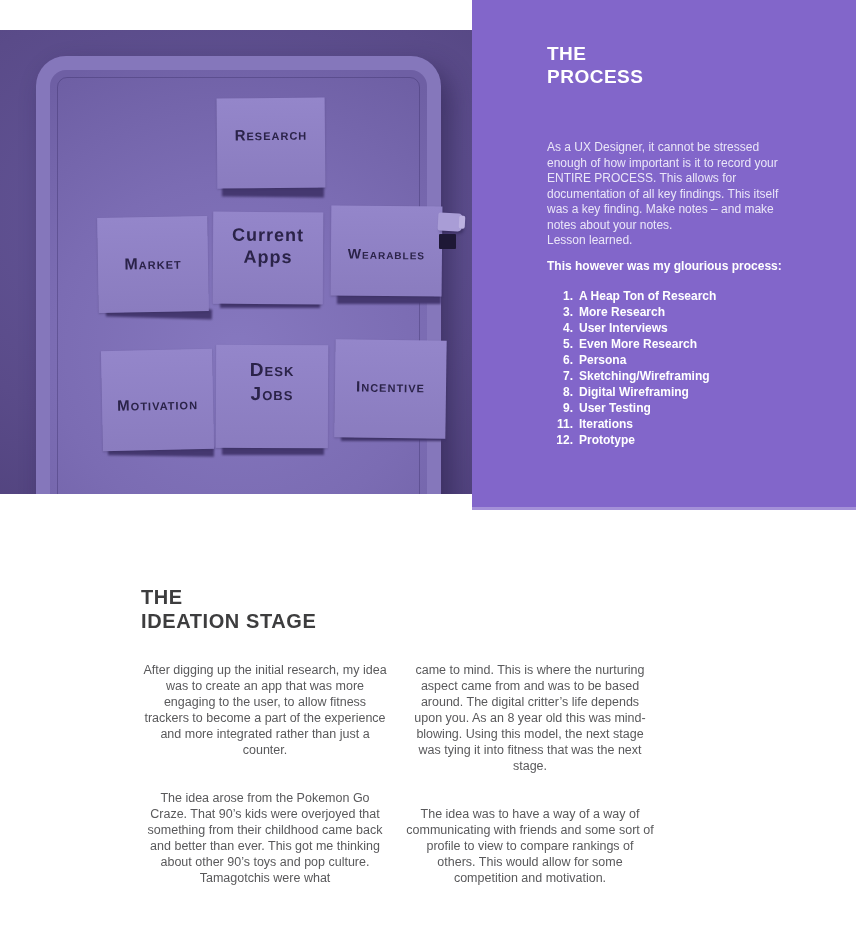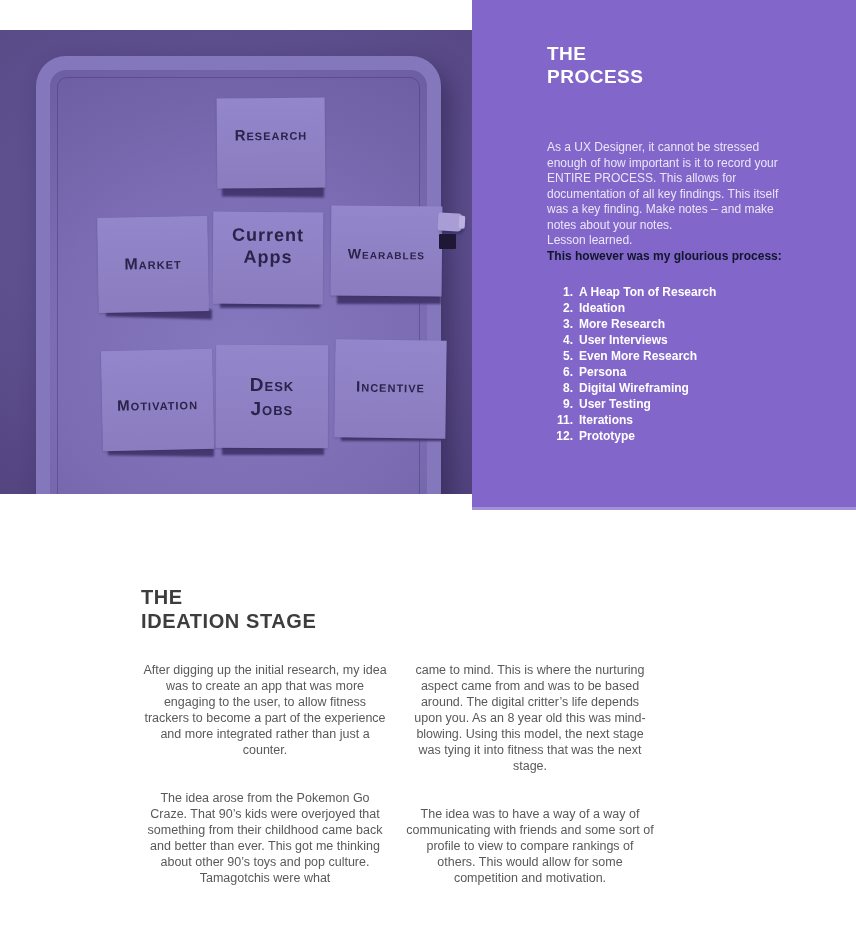--- a/index.html
+++ b/index.html
@@ -61,21 +61,21 @@
   .n-research  { left: 181px; top: 42px;  width: 108px; height: 90px;  transform: rotate(-0.6deg); padding-top: 28px; font-size: 15px; }
   .s-research  { left: 186px; top: 130px; width: 102px; height: 11px;  transform: rotate(0.6deg); }
   .n-market    { left: 62px;  top: 161px; width: 110px; height: 95px;  transform: rotate(-1deg);  padding-top: 38px; font-size: 16px; }
   .s-market    { left: 70px;  top: 252px; width: 106px; height: 10px;  transform: rotate(1.6deg); }
   .n-currentapps{ left: 177px; top: 156px; width: 110px; height: 92px; transform: rotate(0.4deg); padding-top: 12px; font-size: 18px; line-height: 22px; }
   .s-currentapps{ left: 184px; top: 242px; width: 100px; height: 10px; }
   .n-wearables { left: 295px; top: 150px; width: 111px; height: 90px;  transform: rotate(0.6deg); padding-top: 40px; font-size: 14px; }
   .s-wearables { left: 301px; top: 238px; width: 104px; height: 10px; }
   .n-motivation{ left: 66px;  top: 294px; width: 111px; height: 100px; transform: rotate(-1.2deg); padding-top: 46px; font-size: 15px; }
   .s-motivation{ left: 72px;  top: 391px; width: 106px; height: 9px;  transform: rotate(0.8deg); }
-  .n-deskjobs  { left: 180px; top: 289px; width: 112px; height: 103px; transform: rotate(0.3deg); padding-top: 28px; font-size: 19px; line-height: 24px; }
+  .n-deskjobs  { left: 180px; top: 289px; width: 112px; height: 103px; transform: rotate(0.3deg); padding-top: 13px; font-size: 19px; line-height: 24px; }
   .s-deskjobs  { left: 186px; top: 389px; width: 102px; height: 10px; }
   .n-incentive { left: 299px; top: 284px; width: 111px; height: 98px;  transform: rotate(0.8deg); padding-top: 38px; font-size: 15px; }
   .s-incentive { left: 305px; top: 377px; width: 104px; height: 8px; }
 
   
   .marker-clip {
     position: absolute; left: 438px; top: 183px; width: 24px; height: 18px;
     background: #a99dd6; border-radius: 2px 4px 4px 2px;
     transform: rotate(3deg);
     box-shadow: 2px 2px 3px rgba(30,22,60,0.4);
@@ -102,24 +102,24 @@
   .panel-title {
     color: #ffffff; font-weight: 700; font-size: 19px; line-height: 23px;
     letter-spacing: 0.5px;
   }
   .panel-body {
     margin-top: 52px; width: 252px;
     color: #eae6f8; font-size: 12px; line-height: 15.5px;
   }
   .panel-lesson { width: 252px; color: #eae6f8; font-size: 12px; line-height: 15.5px; }
   .panel-list-intro {
-    margin-top: 0; width: 262px;
-    color: #0f172a; font-weight: 700; font-size: 12px; line-height: 15.5px;
-  }
-  .steps { list-style: none; margin-top: 20px; }
+    margin-top: 10px; width: 262px;
+    color: #ffffff; font-weight: 700; font-size: 12px; line-height: 15.5px;
+  }
+  .steps { list-style: none; margin-top: 14px; }
   .steps li { color: #ffffff; font-weight: 700; font-size: 12px; line-height: 16px; }
   .steps .num { display: inline-block; width: 26px; text-align: right; margin-right: 6px; }
 
   
   .ideation { position: absolute; left: 0; top: 510px; width: 856px; height: 438px; background: #ffffff; }
   .ideation-inner { position: absolute; left: 141px; top: 75px; width: 560px; }
   .ideation-title {
     color: #3d3d3e; font-weight: 700; font-size: 20px; line-height: 24px;
     letter-spacing: 0.6px;
   }
@@ -181,25 +181,25 @@
       <div class="panel-inner">
         <h1 class="panel-title">
           <div>THE</div>
           <div>PROCESS</div>
         </h1>
         <p class="panel-body">As a UX Designer, it cannot be stressed enough of how important is it to record your ENTIRE PROCESS. This allows for documentation of all key findings. This itself was a key finding. Make notes – and make notes about your notes.</p>
         <p class="panel-lesson">Lesson learned.</p>
         <p class="panel-list-intro">This however was my glourious process:</p>
         <ol class="steps">
           <li><span class="num">1.</span><span>A Heap Ton of Research</span></li>
-          <li><span class="num">2.</span><span>Ideation</span></li>
           <li><span class="num">3.</span><span>More Research</span></li>
           <li><span class="num">4.</span><span>User Interviews</span></li>
           <li><span class="num">5.</span><span>Even More Research</span></li>
           <li><span class="num">6.</span><span>Persona</span></li>
+          <li><span class="num">7.</span><span>Sketching/Wireframing</span></li>
           <li><span class="num">8.</span><span>Digital Wireframing</span></li>
           <li><span class="num">9.</span><span>User Testing</span></li>
           <li><span class="num">11.</span><span>Iterations</span></li>
           <li><span class="num">12.</span><span>Prototype</span></li>
         </ol>
       </div>
     </div>
   </div>
 
   <div class="ideation">

